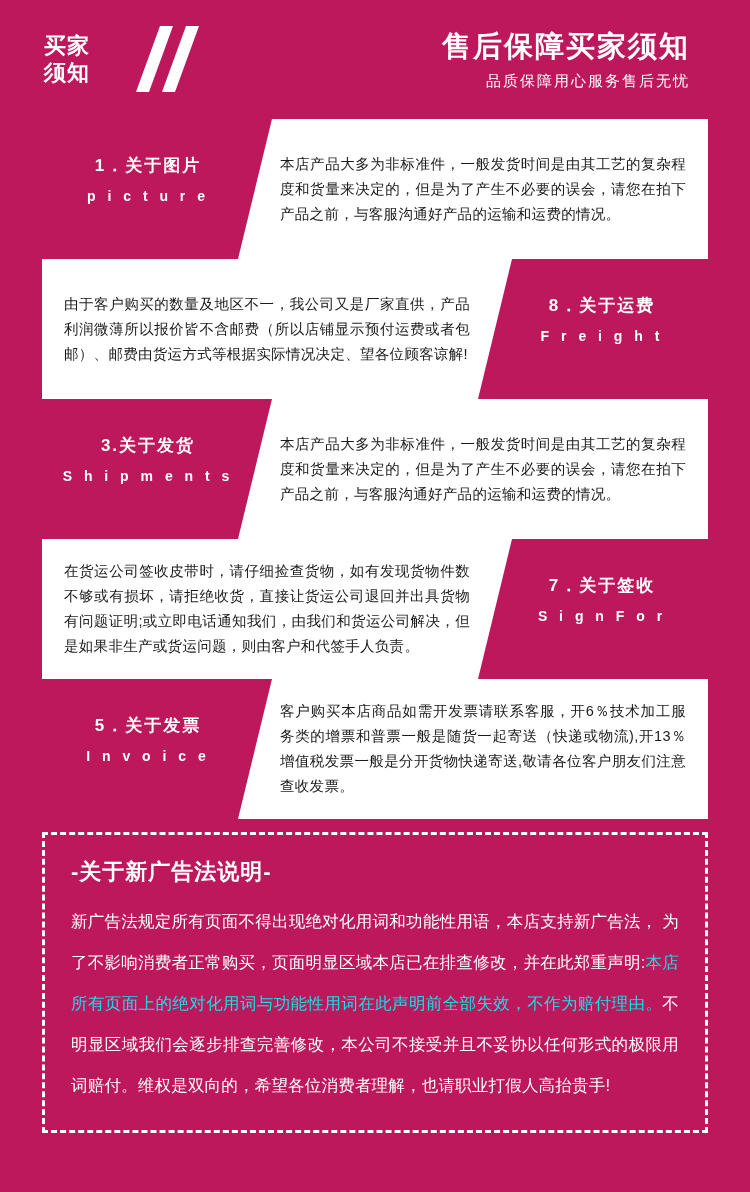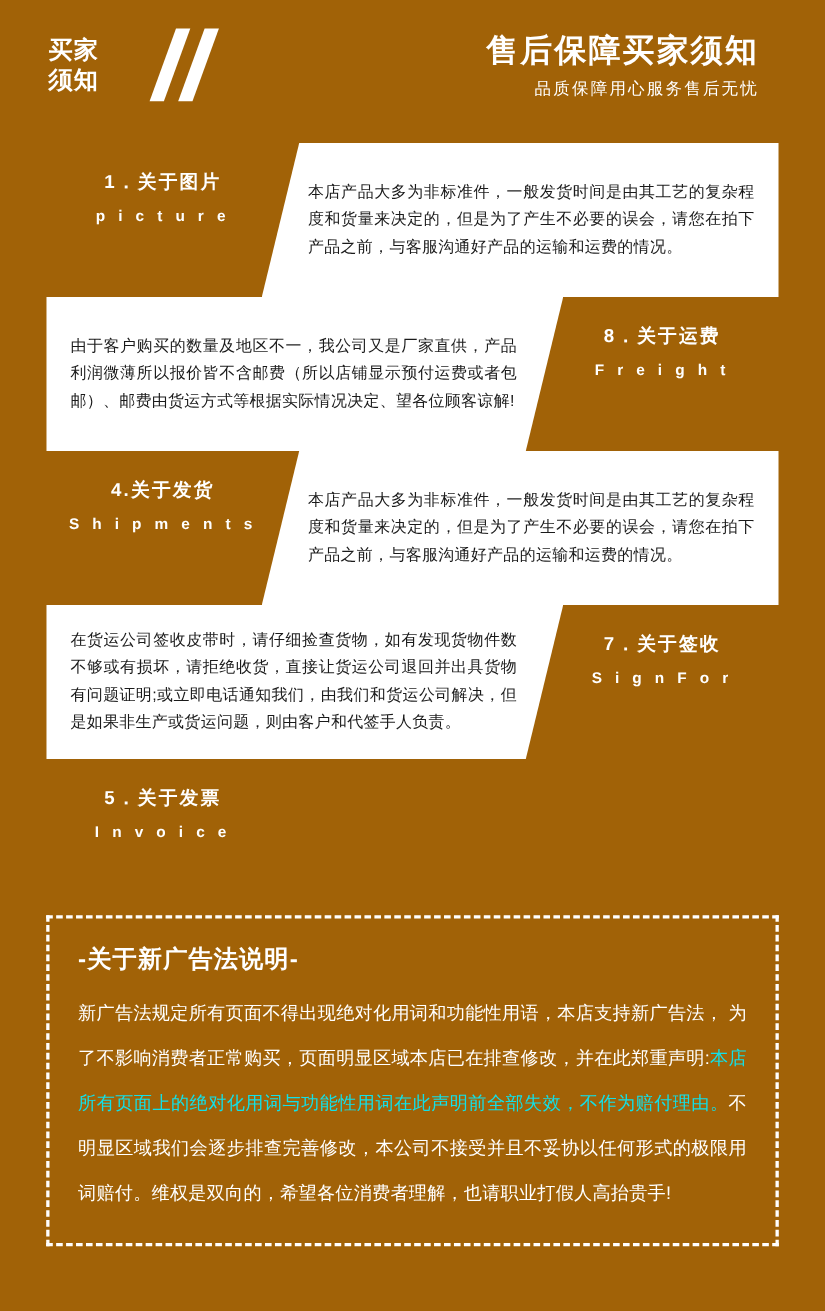--- a/index.html
+++ b/index.html
@@ -10,21 +10,21 @@
     width: 750px;
     height: 1192px;
     background: #1b56c4;
     font-family: "Liberation Sans", "DejaVu Sans", sans-serif;
     overflow: hidden;
   }
   .page {
     position: relative;
     width: 750px;
     height: 1192px;
-    background: #a16207;
+    background: #be185d;
     box-sizing: border-box;
   }
 
   
   .header {
     position: relative;
     height: 118px;
     display: flex;
     align-items: center;
     padding-left: 44px;
@@ -106,21 +106,21 @@
   .section .label .en {
     font-size: 14px;
     font-weight: bold;
     letter-spacing: 4px;
     margin-top: 6px;
     line-height: 18px;
     white-space: nowrap;
   }
   .section .panel {
     position: absolute;
-    top: 12px;
+    top: 1px;
     height: 140px;
     background: #ffffff;
     box-sizing: border-box;
     z-index: 2;
     display: flex;
     align-items: center;
   }
   .section .panel p {
     margin: 0;
     color: #1a1a1a;
@@ -212,36 +212,39 @@
       <div class="cn">8．关于运费</div>
       <div class="en">F r e i g h t</div>
     </div>
   </div>
 
   <div class="section label-left">
     <div class="panel">
       <p>本店产品大多为非标准件，一般发货时间是由其工艺的复杂程度和货量来决定的，但是为了产生不必要的误会，请您在拍下产品之前，与客服沟通好产品的运输和运费的情况。</p>
     </div>
     <div class="label">
-      <div class="cn">4.关于发货</div>
+      <div class="cn">3.关于发货</div>
       <div class="en">S h i p m e n t s</div>
     </div>
   </div>
 
   <div class="section label-right">
     <div class="panel">
       <p>在货运公司签收皮带时，请仔细捡查货物，如有发现货物件数不够或有损坏，请拒绝收货，直接让货运公司退回并出具货物有问题证明;或立即电话通知我们，由我们和货运公司解决，但是如果非生产或货运问题，则由客户和代签手人负责。</p>
     </div>
     <div class="label">
       <div class="cn">7．关于签收</div>
       <div class="en">S i g n  F o r</div>
     </div>
   </div>
 
   <div class="section label-left">
+    <div class="panel">
+      <p>客户购买本店商品如需开发票请联系客服，开6％技术加工服务类的增票和普票一般是随货一起寄送（快递或物流),开13％增值税发票一般是分开货物快递寄送,敬请各位客户朋友们注意查收发票。</p>
+    </div>
     <div class="label">
       <div class="cn">5．关于发票</div>
       <div class="en">I n v o i c e</div>
     </div>
   </div>
 
   <div class="notice">
     <div class="notice-title">-关于新广告法说明-</div>
     <p class="notice-body"><span>新广告法规定所有页面不得出现绝对化用词和功能性用语，本店支持新广告法， 为了不影响消费者正常购买，页面明显区域本店已在排查修改，并在此郑重声明:</span><span class="hl">本店所有页面上的绝对化用词与功能性用词在此声明前全部失效，不作为赔付理由。</span><span>不明显区域我们会逐步排查完善修改，本公司不接受并且不妥协以任何形式的极限用词赔付。维权是双向的，希望各位消费者理解，也请职业打假人高抬贵手!</span></p>
   </div>

